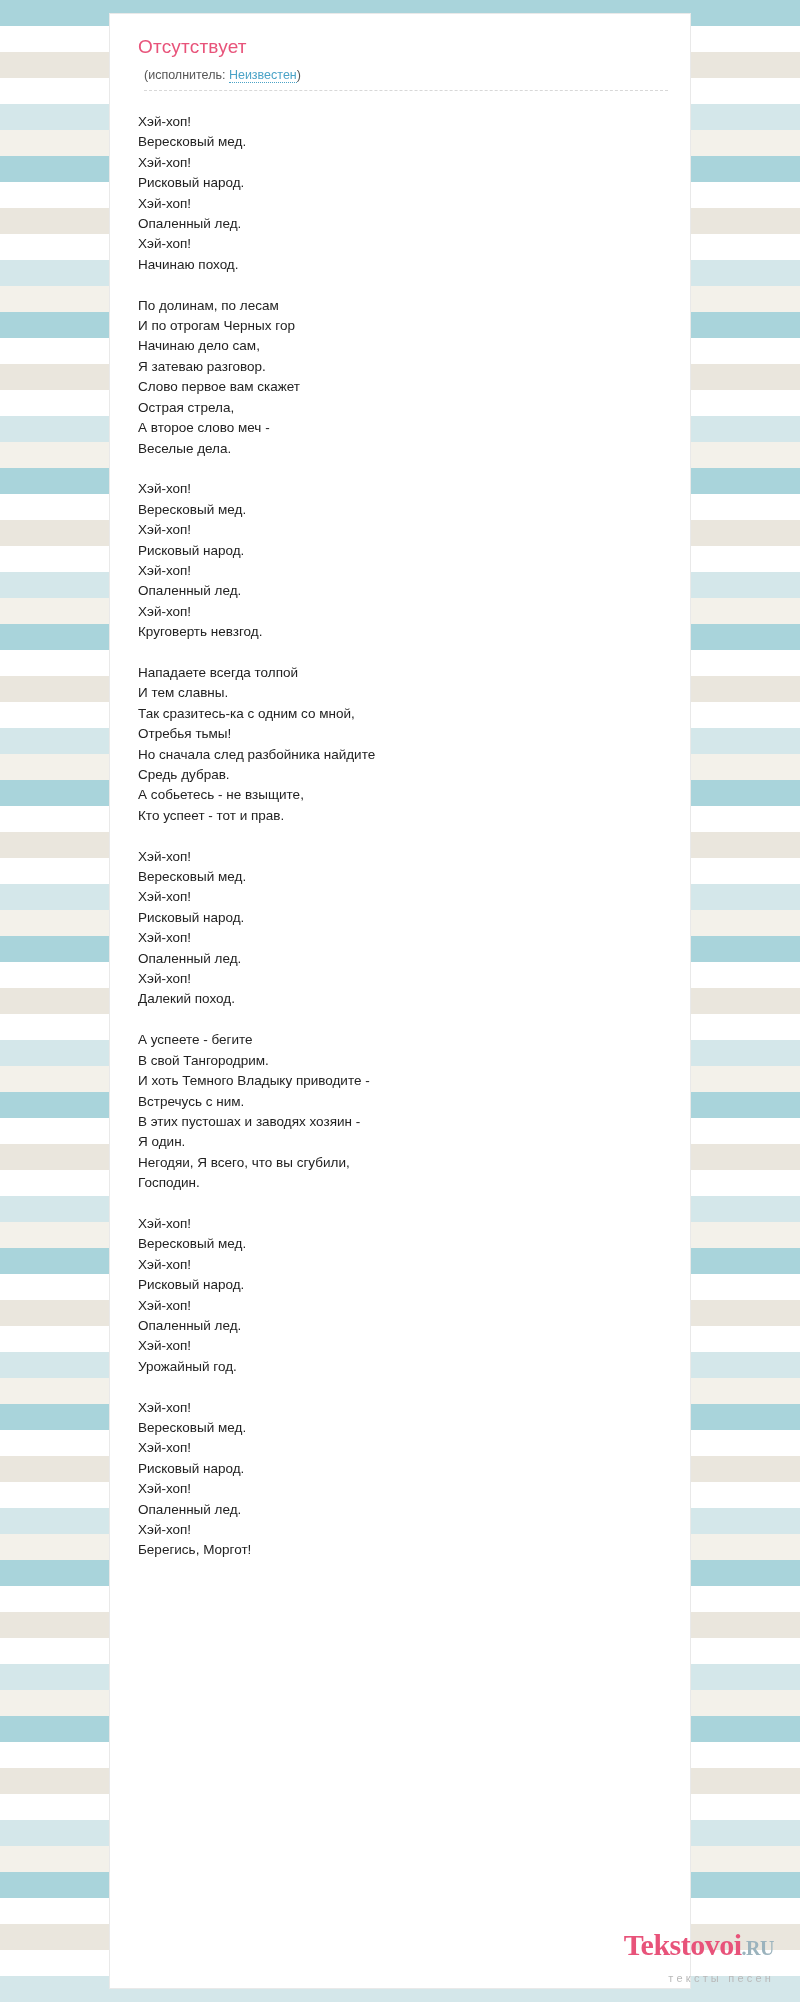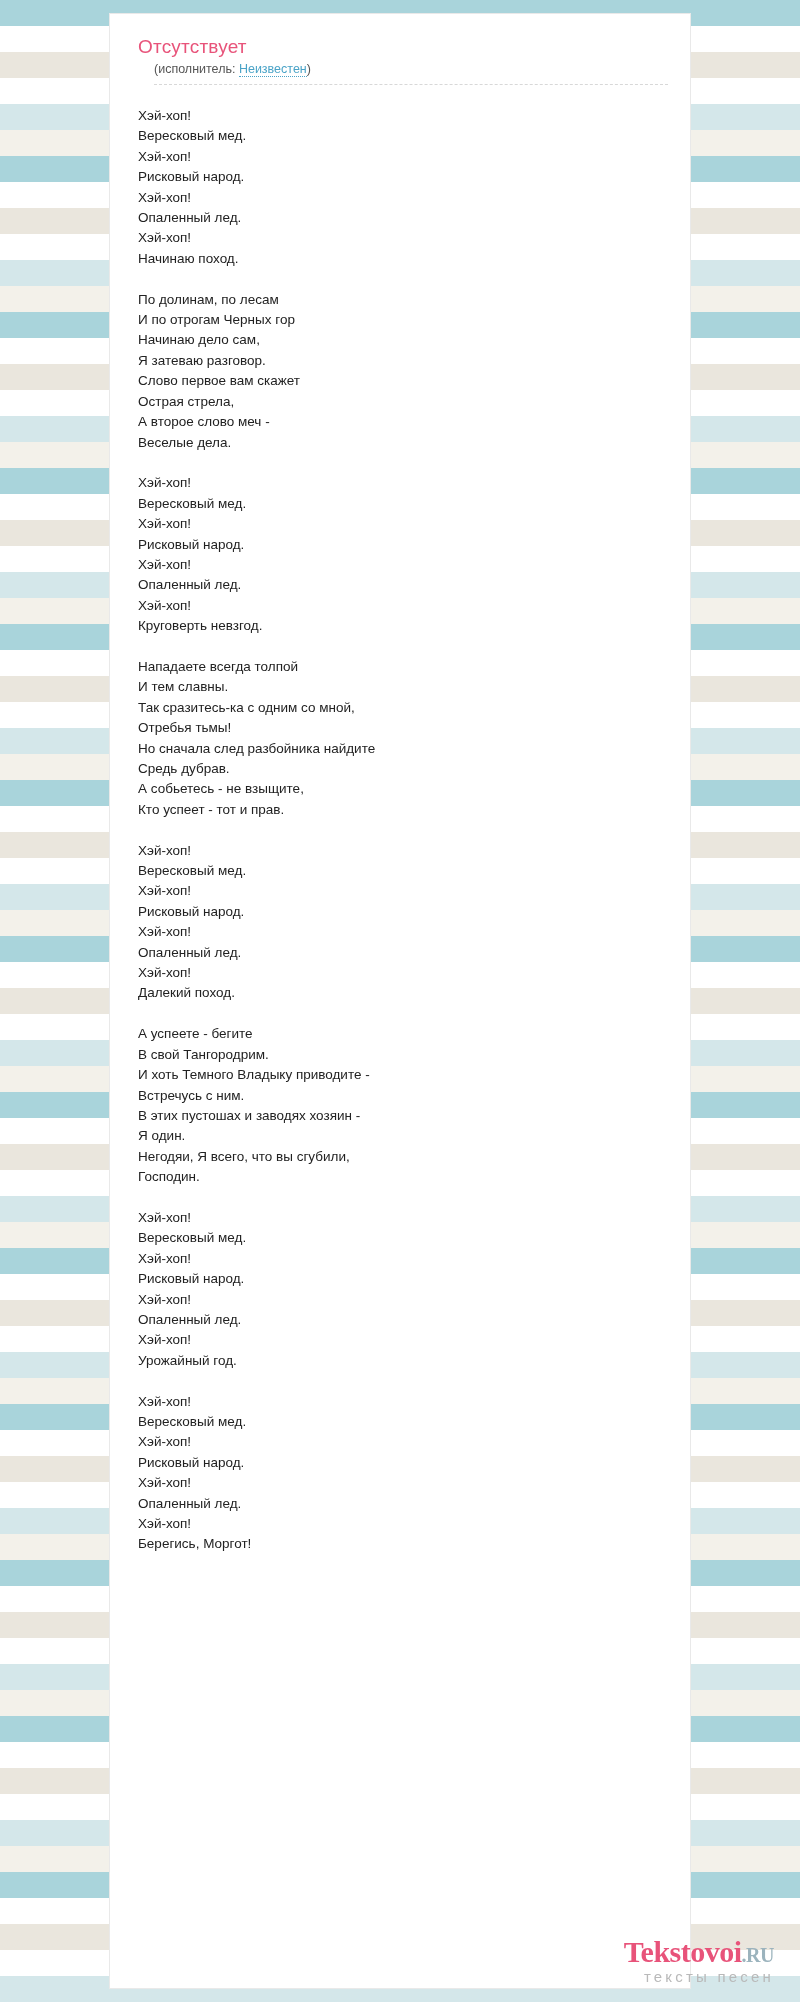--- a/index.html
+++ b/index.html
@@ -46,27 +46,27 @@
     box-shadow: 0 0 0 1px #e9e9e9;
     min-height: 1974px;
     padding: 18px 22px 10px 22px;
     box-sizing: border-box;
   }
 
   .song-title {
     color: #e8537a;
     font-size: 19px;
     font-weight: normal;
-    margin: 4px 0 4px 6px;
+    margin: 4px 0 10px 6px;
     letter-spacing: 0.2px;
   }
   .artist-line {
     font-size: 12.5px;
     color: #555;
-    margin: 0 0 6px 22px;
+    margin: 0 0 6px 12px;
     padding-bottom: 8px;
     border-bottom: 1px dashed #d8d8d8;
   }
   .artist-line a {
     color: #4aa3c7;
     text-decoration: none;
     border-bottom: 1px dotted #4aa3c7;
     cursor: pointer;
   }
 
@@ -93,24 +93,24 @@
     font-weight: bold;
     color: #e8537a;
     letter-spacing: -0.5px;
   }
   .logo-main .dotru {
     color: #9bb3bd;
     font-size: 20px;
     font-weight: bold;
   }
   .logo-sub {
-    font-size: 15px;
+    font-size: 11px;
     color: #b9b9b9;
     letter-spacing: 3.2px;
-    margin-top: 2px;
+    margin-top: 13px;
     text-transform: lowercase;
   }
 </style>
 </head>
 <body>
 
 <div class="page-bg"></div>
 
 <div class="sheet">
 

